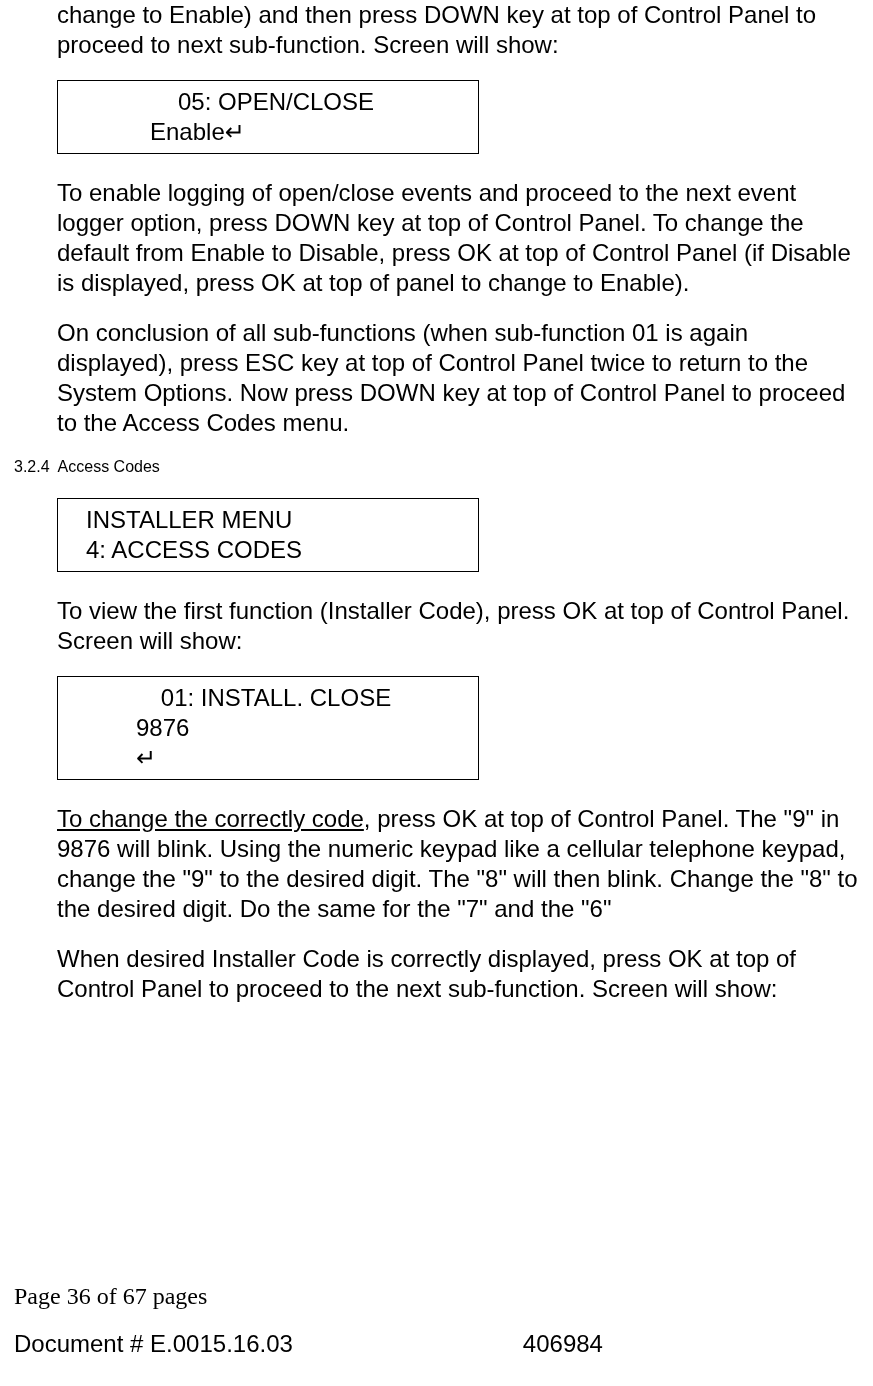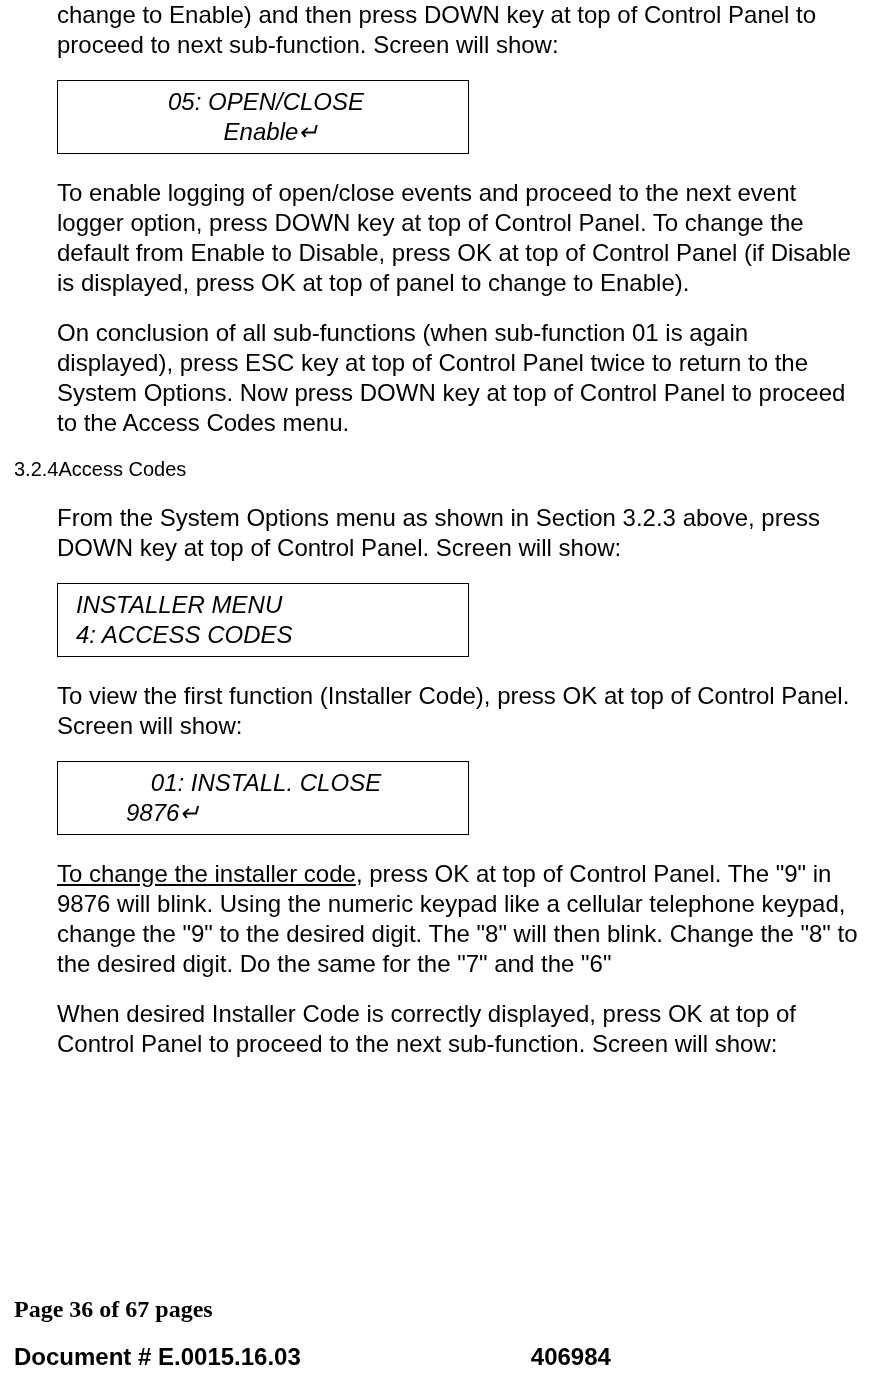--- a/index.html
+++ b/index.html
@@ -20,55 +20,55 @@
   }
   .body-text {
     font-size: 24px;
     line-height: 1.25;
     margin: 0 0 20px 43px;
   }
   .lcd-box {
     border: 1px solid #000;
     width: 380px;
     margin: 0 0 24px 43px;
-    padding: 6px 12px 6px 18px;
+    padding: 6px 12px 6px 28px;
     font-size: 24px;
     line-height: 1.25;
-    font-style: italic;
   }
   .lcd-line1 {
     text-align: center;
   }
   .lcd-line2 {
     display: flex;
-    justify-content: center;
+    justify-content: flex-start;
     padding: 0 54px 0 64px;
   }
   .lcd-line2-narrow {
     display: flex;
-    justify-content: flex-start;
+    justify-content: space-between;
     padding: 0 90px 0 50px;
+    flex-direction: column;
   }
   .lcd-center {
     text-align: left;
   }
   .section-heading {
-    font-size: 20px;
+    font-size: 16px;
     margin: 0 0 22px 0;
     display: flex;
+    gap: 8px;
   }
   .underline {
     text-decoration: underline;
   }
   .footer {
     position: absolute;
     left: 14px;
-    bottom: 15px;
+    bottom: 28px;
     width: 845px;
-    font-weight: bold;
   }
   .footer-page {
     font-family: "Times New Roman", Times, serif;
     font-size: 24px;
     margin-bottom: 20px;
   }
   .footer-row {
     display: flex;
     font-size: 24px;
     gap: 230px;
@@ -91,40 +91,39 @@
 
   <p class="body-text">To enable logging of open/close events and proceed to the next event logger option, press DOWN key at top of Control Panel. To change the default from Enable to Disable, press OK at top of Control Panel (if Disable is displayed, press OK at top of panel to change to Enable).</p>
 
   <p class="body-text">On conclusion of all sub-functions (when sub-function 01 is again displayed), press ESC key at top of Control Panel twice to return to the System Options. Now press DOWN key at top of Control Panel to proceed to the Access Codes menu.</p>
 
   <div class="section-heading">
     <span>3.2.4</span>
     <span>Access Codes</span>
   </div>
 
-  <p class="body-text">From the System Options menu as shown in Section 3.2.3 above, press DOWN key at top of Control Panel. Screen will show:</p>
 
   <div class="lcd-box">
     <div class="lcd-center">INSTALLER MENU</div>
     <div class="lcd-center">4: ACCESS CODES</div>
   </div>
 
   <p class="body-text">To view the first function (Installer Code), press OK at top of Control Panel. Screen will show:</p>
 
   <div class="lcd-box">
     <div class="lcd-line1">01: INSTALL. CLOSE</div>
     <div class="lcd-line2-narrow">
       <span>9876</span>
       <span>↵</span>
     </div>
   </div>
 
 
   <p class="body-text">
-    <span class="underline">To change the installer code</span><span>, press OK at top of Control Panel. The "9" in 9876 will blink. Using the numeric keypad like a cellular telephone keypad, change the "9" to the desired digit. The "8" will then blink. Change the "8" to the desired digit. Do the same for the "7" and the "6"</span>
+    <span class="underline">To change the correctly code</span><span>, press OK at top of Control Panel. The "9" in 9876 will blink. Using the numeric keypad like a cellular telephone keypad, change the "9" to the desired digit. The "8" will then blink. Change the "8" to the desired digit. Do the same for the "7" and the "6"</span>
   </p>
 
   <p class="body-text">When desired Installer Code is correctly displayed, press OK at top of Control Panel to proceed to the next sub-function. Screen will show:</p>
 
   <div class="footer">
     <div class="footer-page">Page 36 of  67 pages</div>
     <div class="footer-row">
       <span>Document # E.0015.16.03</span>
       <span>406984</span>
     </div>

